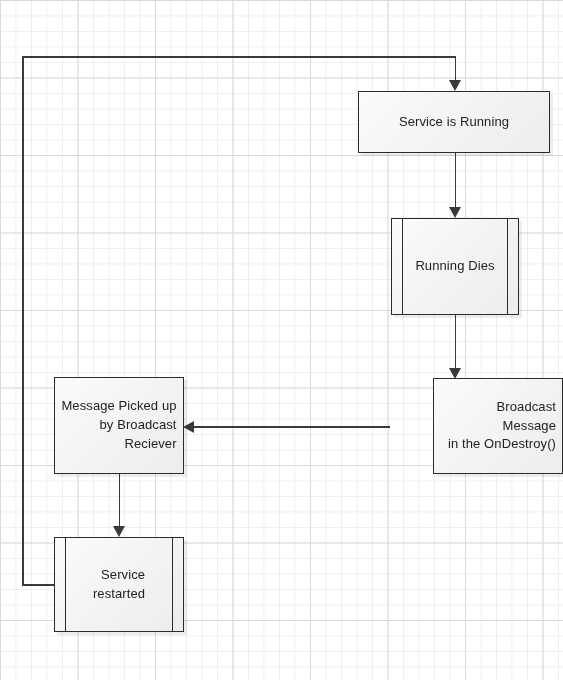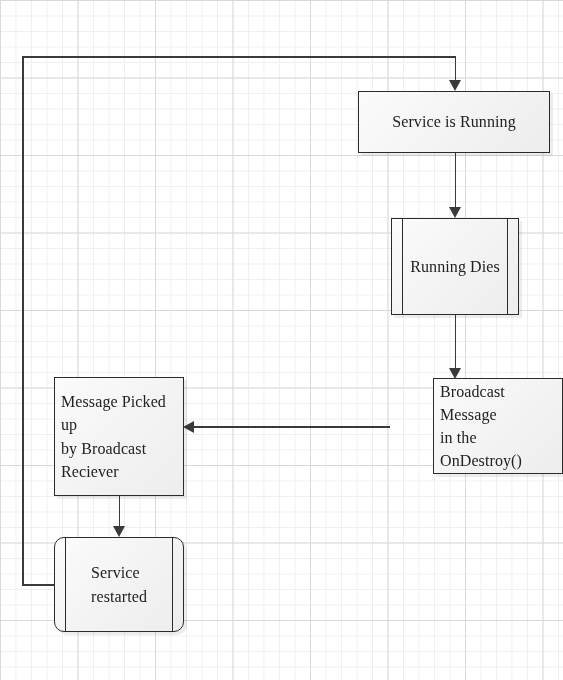--- a/index.html
+++ b/index.html
@@ -31,27 +31,26 @@
   
   .node {
     position: absolute;
     box-sizing: border-box;
     border: 1.4px solid #2b2b2b;
     background: linear-gradient(135deg, #fbfbfb 0%, #f2f2f2 60%, #ededed 100%);
     box-shadow: 3px 3px 0 0 rgba(0,0,0,0.07);
     display: flex;
     align-items: center;
     justify-content: center;
-    text-align: left;
+    text-align: right;
     color: #222222;
-    font-size: 16px;
+    font-size: 13px;
     line-height: 1.45;
     letter-spacing: 0.1px;
     z-index: 3;
-    font-family: Liberation Serif, serif;
   }
   .node .label {
     display: block;
     white-space: pre-line;
     padding: 0 6px;
   }
   
   .node.predef::before,
   .node.predef::after {
     content: "";
@@ -119,24 +118,24 @@
 
   <div class="node predef" style="left:391px; top:218px; width:128px; height:97px;">
     <span class="label">Running Dies</span>
   </div>
 
   <div class="node" style="left:390px; top:378px; width:130px; height:96px;margin-left:43px;">
     <span class="label">Broadcast Message
 in the OnDestroy()</span>
   </div>
 
-  <div class="node" style="left:54px; top:377px; width:130px; height:119px;">
+  <div class="node" style="left:54px; top:377px; width:130px; height:97px;">
     <span class="label">Message Picked up
 by Broadcast
 Reciever</span>
   </div>
 
-  <div class="node predef" style="left:54px; top:537px; width:130px; height:95px;border-radius:10px;">
+  <div class="node predef" style="left:54px; top:537px; width:130px; height:95px;">
     <span class="label">Service
 restarted</span>
   </div>
 
 </div>
 
 </body></html>

